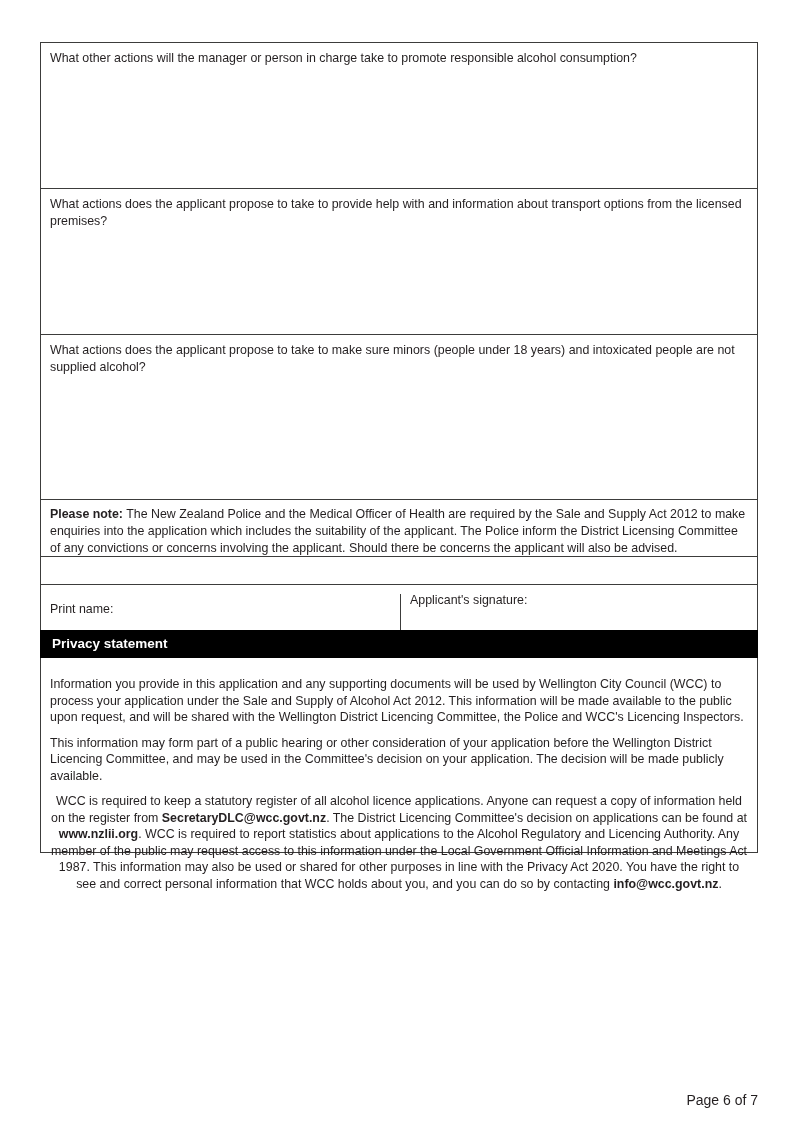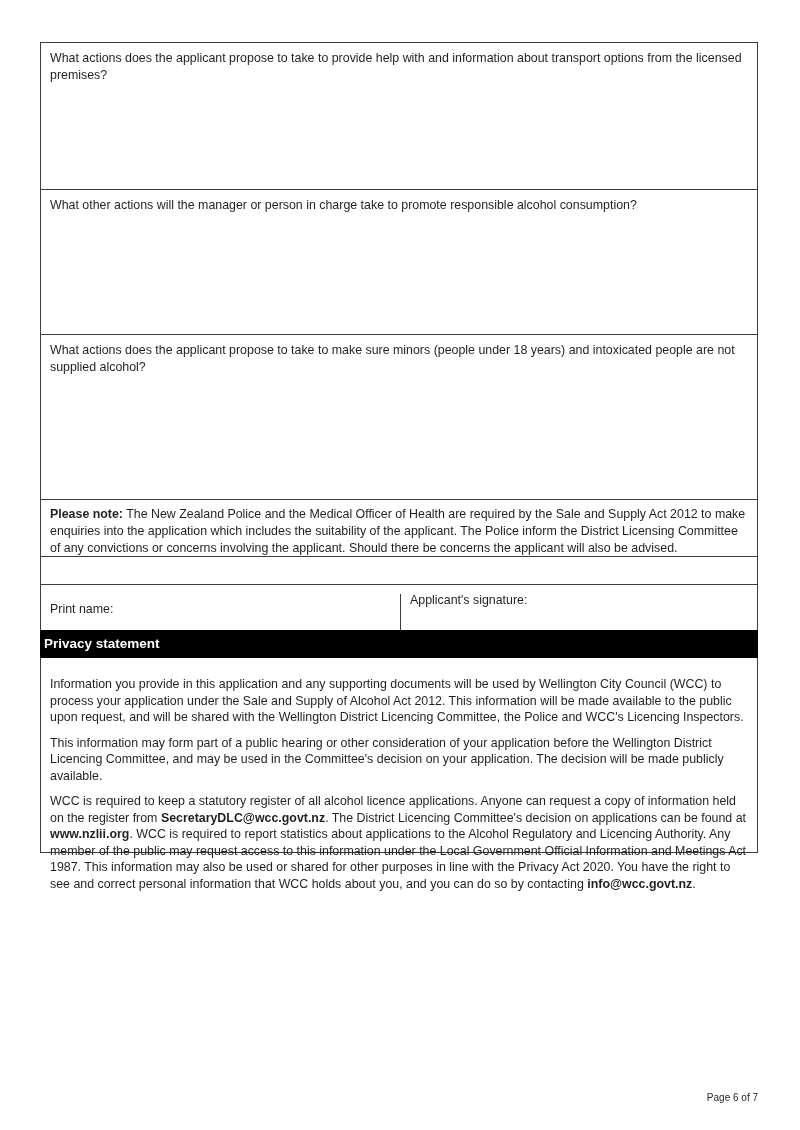--- a/index.html
+++ b/index.html
@@ -75,59 +75,59 @@
     position: absolute;
     left: 40px;
     top: 630px;
     width: 718px;
     height: 28px;
     background: var(--header_bg, #000000);
     color: var(--header_text, #ffffff);
     font-size: 13.5px;
     font-weight: bold;
     line-height: 28px;
-    padding-left: 4px;
+    padding-left: 12px;
   }
   .privacy-body {
     position: absolute;
     left: 40px;
     top: 658px;
     width: 718px;
     height: 195px;
     border: 1px solid var(--border, #3c3c3b);
     border-top: none;
     padding: 18px 9px;
     font-size: 12.4px;
     line-height: 16.5px;
   }
   .privacy-body p { margin: 0 0 9px 0; }
-  .privacy-body p:last-child { margin-bottom: 0; }
+  .privacy-body p:last-child { margin-bottom: 0; text-align: center; }
   
   .page-footer {
     position: absolute;
     right: 42px;
     top: 1092px;
-    font-size: 10px;
+    font-size: 14px;
     color: var(--text, #231f20);
   }
 </style>
 </head>
 <body>
 
 <div class="page">
 
   <div class="form-box">
 
-    <div class="cell q-cell first">
-      <div>What actions does the applicant propose to take to provide help with and information about transport options from the licensed premises?</div>
+    <div class="cell q-cell">
+      <div>What other actions will the manager or person in charge take to promote responsible alcohol consumption?</div>
       <div class="answer-area"></div>
     </div>
 
-    <div class="cell q-cell">
-      <div>What other actions will the manager or person in charge take to promote responsible alcohol consumption?</div>
+    <div class="cell q-cell first">
+      <div>What actions does the applicant propose to take to provide help with and information about transport options from the licensed premises?</div>
       <div class="answer-area"></div>
     </div>
 
     <div class="cell q-cell">
       <div>What actions does the applicant propose to take to make sure minors (people under 18 years) and intoxicated people are not supplied alcohol?</div>
       <div class="answer-area"></div>
     </div>
 
     <div class="cell note-cell">
       <span class="bold">Please note:</span><span> The New Zealand Police and the Medical Officer of Health are required by the Sale and Supply Act 2012 to make enquiries into the application which includes the suitability of the applicant. The Police inform the District Licensing Committee of any convictions or concerns involving the applicant. Should there be concerns the applicant will also be advised.</span>

